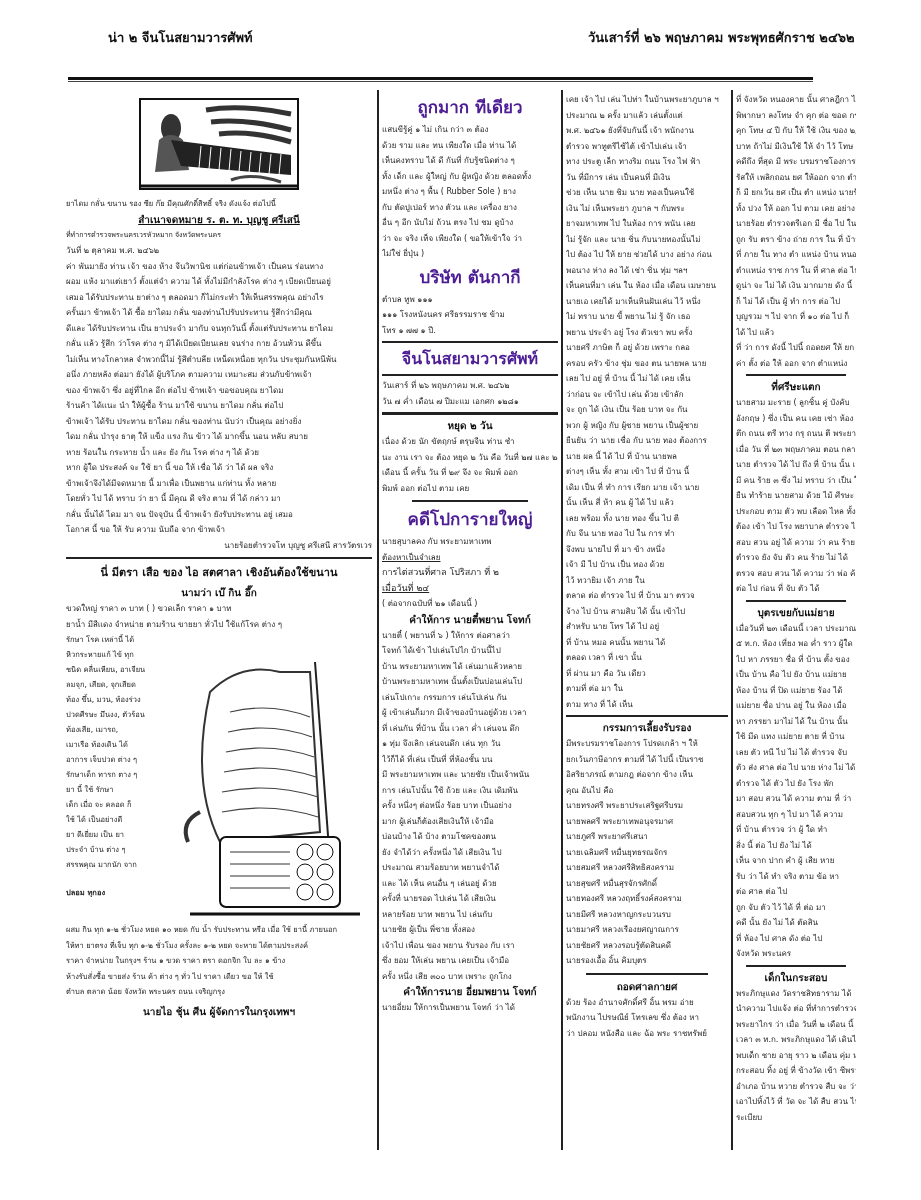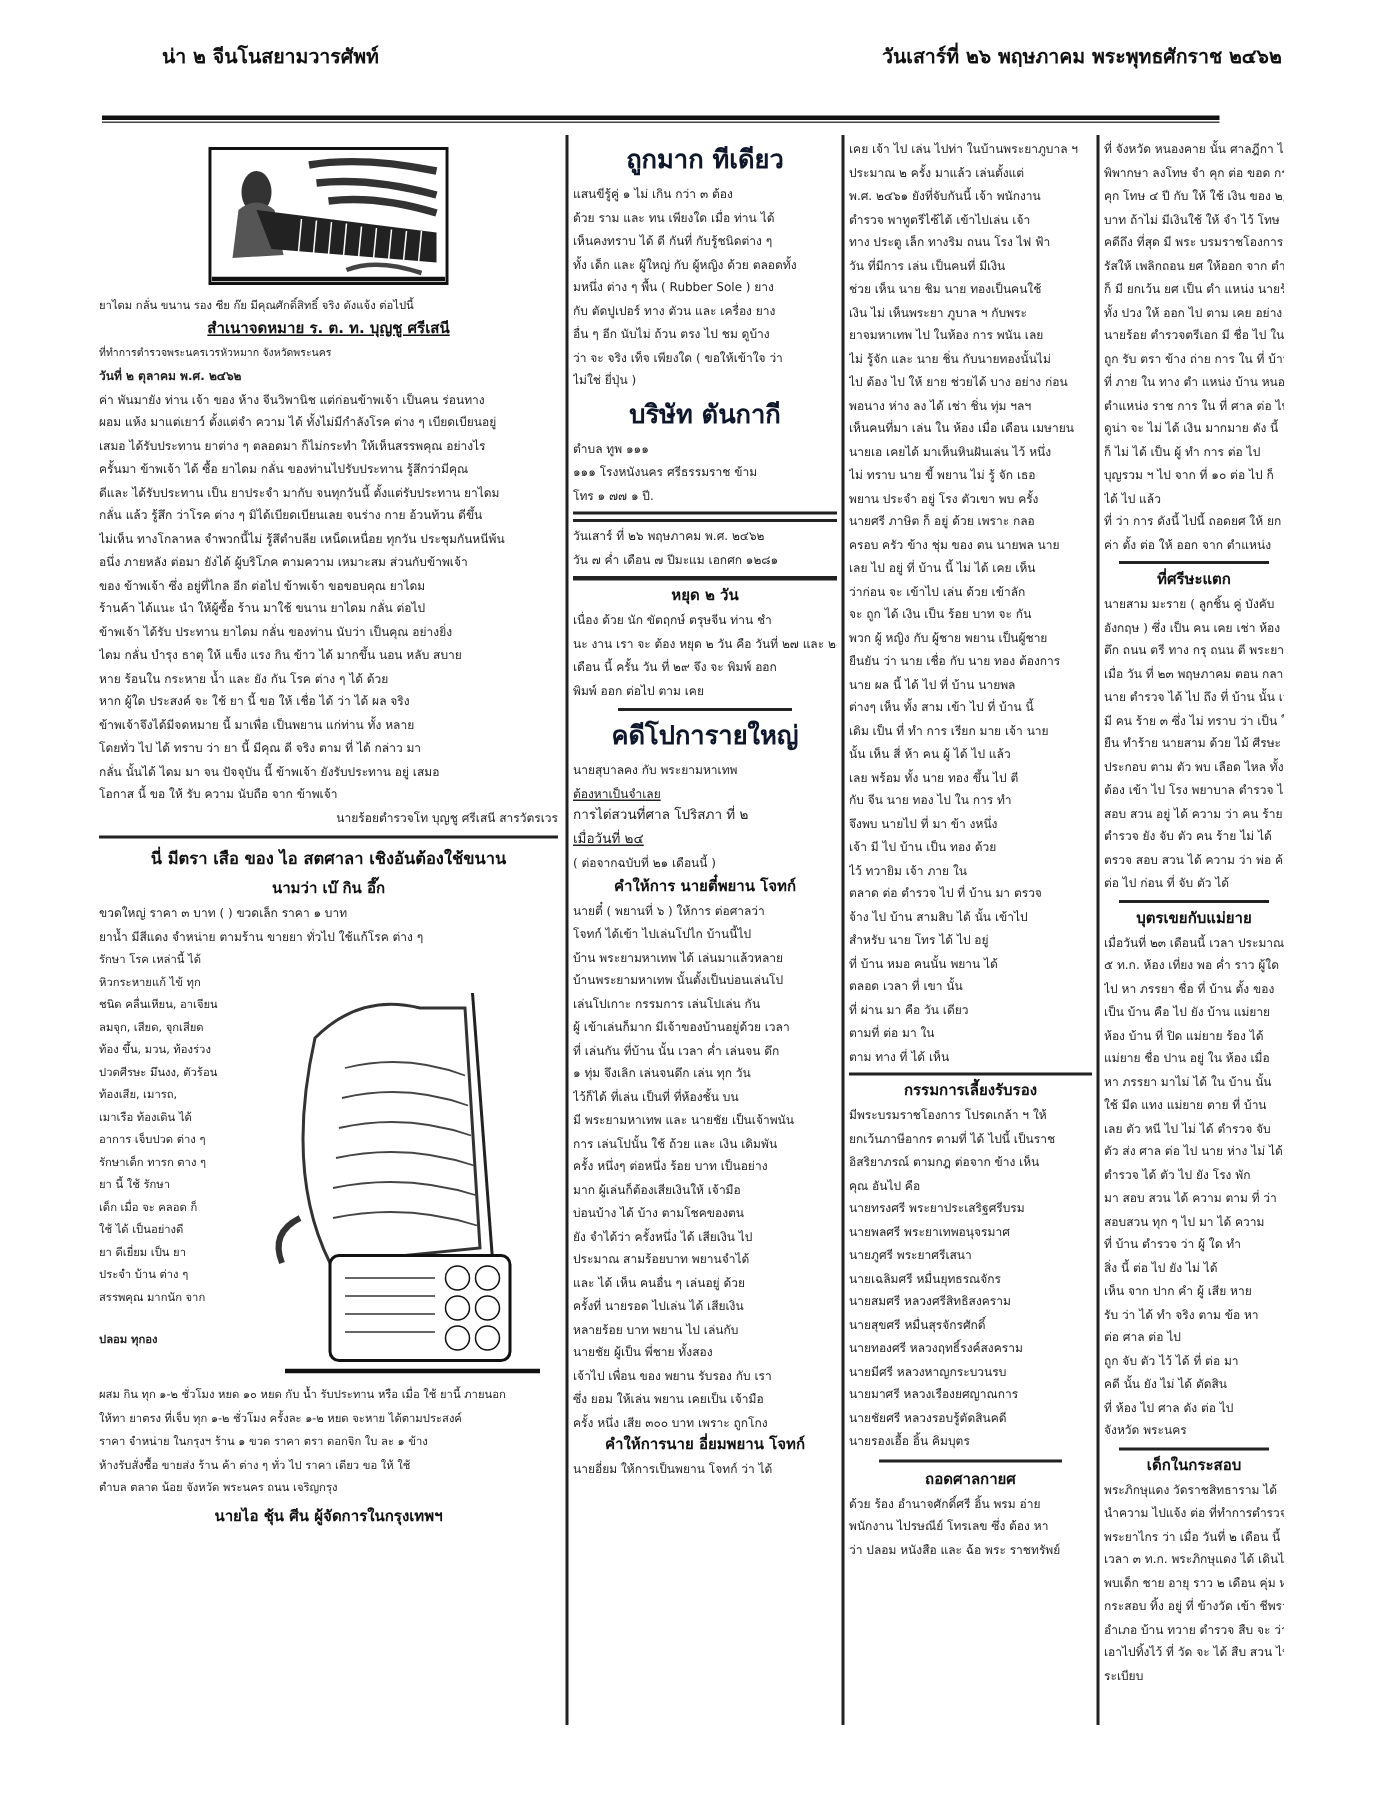--- a/index.html
+++ b/index.html
@@ -5,21 +5,21 @@
   html, body { margin:0; padding:0; background:#fff; }
   body { width:921px; height:1200px; position:relative; overflow:hidden;
          font-family:"DejaVu Sans", sans-serif; color:#111; }
   .hdr-left { position:absolute; left:108px; top:27px; font-size:13px; font-weight:bold;text-align:center; }
   .hdr-right { position:absolute; left:588px; top:52px; font-size:13px; font-weight:bold; transform:translateY(-25px); }
   .rule-top { position:absolute; left:68px; right:108px; top:77px; height:3px; background:#111; }
   .rule-top2 { position:absolute; left:68px; right:108px; top:81px; height:1px; background:#444; }
   .vrule { position:absolute; width:2px; background:#222; }
   .col { position:absolute; font-size:8px; line-height:15.5px; color:#222; overflow:hidden; }
   .col p { margin:0; text-align:justify; white-space:nowrap; overflow:hidden; text-overflow:clip; }
-  .h-big { font-size:17px; font-weight:bold; text-align:center; line-height:26px; margin:2px 0; color:#0f172a; }
+  .h-big { font-size:17px; font-weight:bold; text-align:center; line-height:26px; margin:2px 0; color:#4c1d95; }
   .h-mid { font-size:12px; font-weight:bold; text-align:center; line-height:20px; margin:2px 0; color:#111; }
   .h-small { font-size:10px; font-weight:bold; text-align:center; line-height:16px; color:#111; }
   .center { text-align:left; }
   .hr { height:2px; background:#222; margin:5px 8px; }
   .hr-short { height:2px; background:#222; margin:5px 50px; }
   .underline { text-decoration:underline; }
   .figure { border:2px solid #111; background:#fff; position:relative; overflow:hidden; }
 </style>
 </head>
 <body>
@@ -52,21 +52,21 @@
         <line x1="140" y1="54" x2="138" y2="75"></line>
       </g>
       <path d="M65 10 Q100 4 150 14 M70 22 Q105 18 150 30 M78 34 Q110 30 150 42" stroke="#333" stroke-width="5" fill="none"></path>
       <path d="M90 80 Q110 72 140 82" stroke="#444" stroke-width="3" fill="none"></path>
       <line x1="0" y1="86" x2="156" y2="86" stroke="#111" stroke-width="3"></line>
     </svg>
   </div>
   <p class="center" style="font-size:7.5px;">ยาไดม กลั่น ขนาน รอง ซีย ก๊ย มีคุณศักดิ์สิทธิ์ จริง ดังแจ้ง ต่อไปนี้</p>
   <div class="h-small underline">สำเนาจดหมาย ร. ต. ท. บุญชู ศรีเสนี</div>
   <p class="center" style="font-size:7px;">ที่ทำการตำรวจพระนครเวรหัวหมาก จังหวัดพระนคร</p>
-  <p class="center" style="font-weight:bold;">วันที่ ๒ ตุลาคม พ.ศ. ๒๔๖๒</p>
+  <p class="center" style="font-weight:normal;">วันที่ ๒ ตุลาคม พ.ศ. ๒๔๖๒</p>
   <div>
     <p>ค่า พันมายัง ท่าน เจ้า ของ ห้าง จีนวิพานิช แต่ก่อนข้าพเจ้า เป็นคน ร่อนทาง</p>
     <p>ผอม แห้ง มาแต่เยาว์ ตั้งแต่จำ ความ ได้ ทั้งไม่มีกำลังโรค ต่าง ๆ เบียดเบียนอยู่</p>
     <p>เสมอ ได้รับประทาน ยาต่าง ๆ ตลอดมา ก็ไม่กระทำ ให้เห็นสรรพคุณ อย่างไร</p>
     <p>ครั้นมา ข้าพเจ้า ได้ ซื้อ ยาไดม กลั่น ของท่านไปรับประทาน รู้สึกว่ามีคุณ</p>
     <p>ดีและ ได้รับประทาน เป็น ยาประจำ มากับ จนทุกวันนี้ ตั้งแต่รับประทาน ยาไดม</p>
     <p>กลั่น แล้ว รู้สึก ว่าโรค ต่าง ๆ มิได้เบียดเบียนเลย จนร่าง กาย อ้วนท้วน ดีขึ้น</p>
     <p>ไม่เห็น ทางโกลาหล จำพวกนี้ไม่ รู้สึตำบลีย เหน็ดเหนื่อย ทุกวัน ประชุมกันหนีพ้น</p>
     <p>อนึ่ง ภายหลัง ต่อมา ยังได้ ผู้บริโภค ตามความ เหมาะสม ส่วนกับข้าพเจ้า</p>
     <p>ของ ข้าพเจ้า ซึ่ง อยู่ที่ไกล อีก ต่อไป ข้าพเจ้า ขอขอบคุณ ยาไดม</p>
@@ -157,20 +157,21 @@
   <p>มหนึ่ง ต่าง ๆ พื้น ( Rubber Sole ) ยาง</p>
   <p>กับ ตัดปูเปอร์ ทาง ตัวน และ เครื่อง ยาง</p>
   <p>อื่น ๆ อีก นับไม่ ถ้วน ตรง ไป ชม ดูบ้าง</p>
   <p>ว่า จะ จริง เท็จ เพียงใด ( ขอให้เข้าใจ ว่า</p>
   <p>ไม่ใช่ ยี่ปุ่น )</p>
   <div class="h-big">บริษัท ตันกากี</div>
   <p class="center">ตำบล ทูพ ๑๑๑</p>
   <p class="center">๑๑๑ โรงหนังนคร ศรีธรรมราช ข้าม</p>
   <p class="center">โทร ๑ ๗๗ ๑ ปี.</p>
   <div class="hr" style="margin:3px 0;"></div>
+  <div class="h-big" style="font-size:16px;">จีนโนสยามวารศัพท์</div>
   <div class="hr" style="margin:2px 0;"></div>
   <p class="center">วันเสาร์ ที่ ๒๖ พฤษภาคม พ.ศ. ๒๔๖๒</p>
   <p class="center">วัน ๗ ค่ำ เดือน ๗ ปีมะแม เอกศก ๑๒๘๑</p>
   <div class="hr" style="margin:3px 0; height:3px;"></div>
   <div class="h-small">หยุด ๒ วัน</div>
   <p>เนื่อง ด้วย นัก ขัตฤกษ์ ตรุษจีน ท่าน ชำ</p>
   <p>นะ งาน เรา จะ ต้อง หยุด ๒ วัน คือ วันที่ ๒๗ และ ๒๘</p>
   <p>เดือน นี้ ครั้น วัน ที่ ๒๙ จึง จะ พิมพ์ ออก</p>
   <p>พิมพ์ ออก ต่อไป ตาม เคย</p>
   <div class="hr-short" style="margin:4px 30px;"></div>

